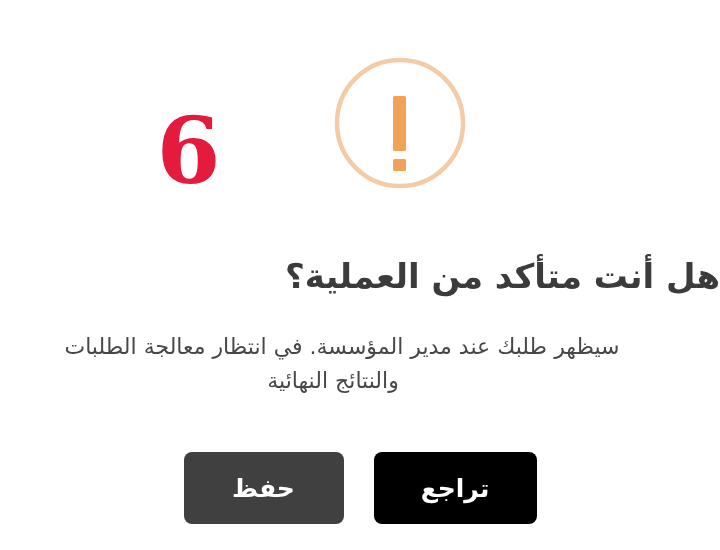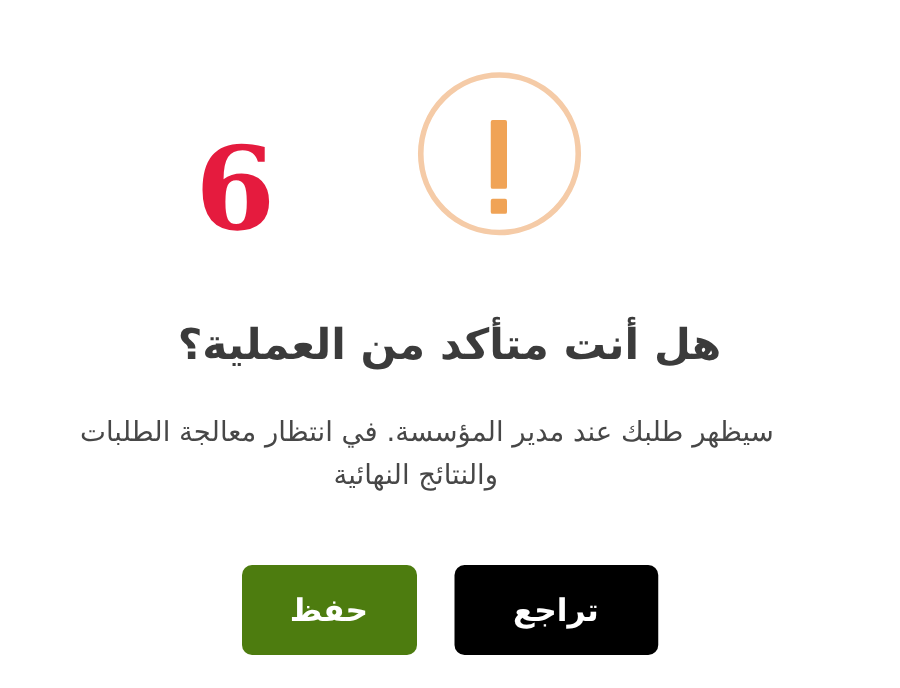--- a/index.html
+++ b/index.html
@@ -63,21 +63,20 @@
     width: 134px;
     height: 134px;
   }
 
   
   .heading {
     position: absolute;
     left: 0;
     top: 254px;
     width: 720px;
-    text-align: center;
     direction: rtl;
     font-size: 34px;
     font-weight: 700;
     line-height: 1.35;
     color: #3b3b3b;
     letter-spacing: 0;
     white-space: nowrap;
   }
 
   
@@ -127,22 +126,22 @@
     font-size: 25px;
     font-weight: 700;
     color: #ffffff;
     cursor: pointer;
     padding: 0;
     direction: rtl;
     line-height: 1;
     user-select: none;
   }
   .btn-save {
-    width: 140px;
-    background: #4d7c0f;
+    width: 160px;
+    background: #404040;
   }
   .btn-cancel {
     width: 163px;
     background: #000000;
   }
 </style>
 </head>
 <body>
 
 <div id="dialog-root">

